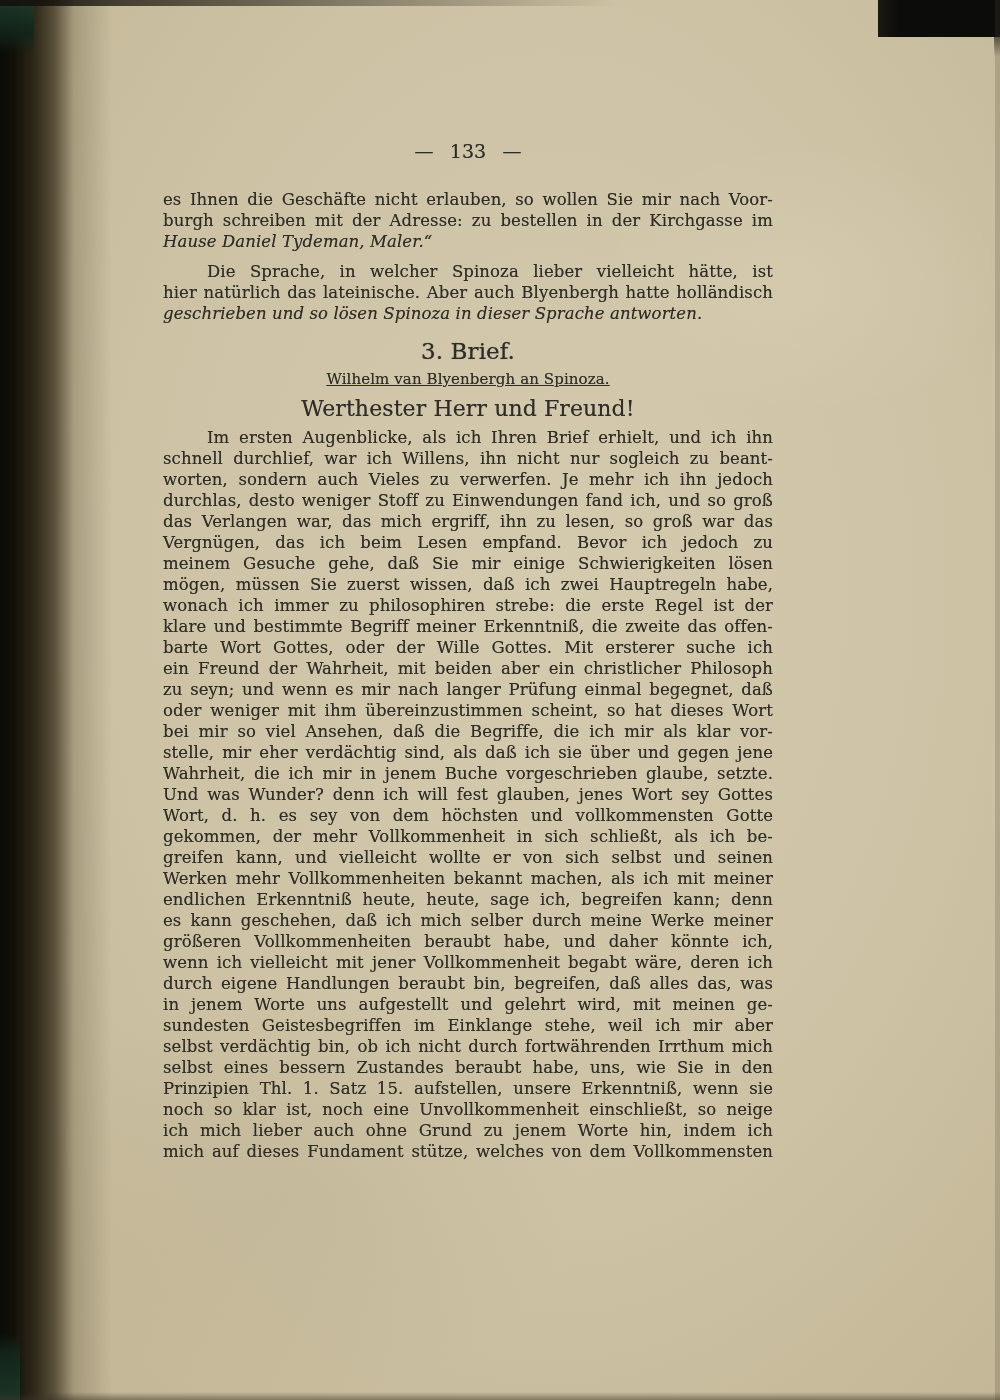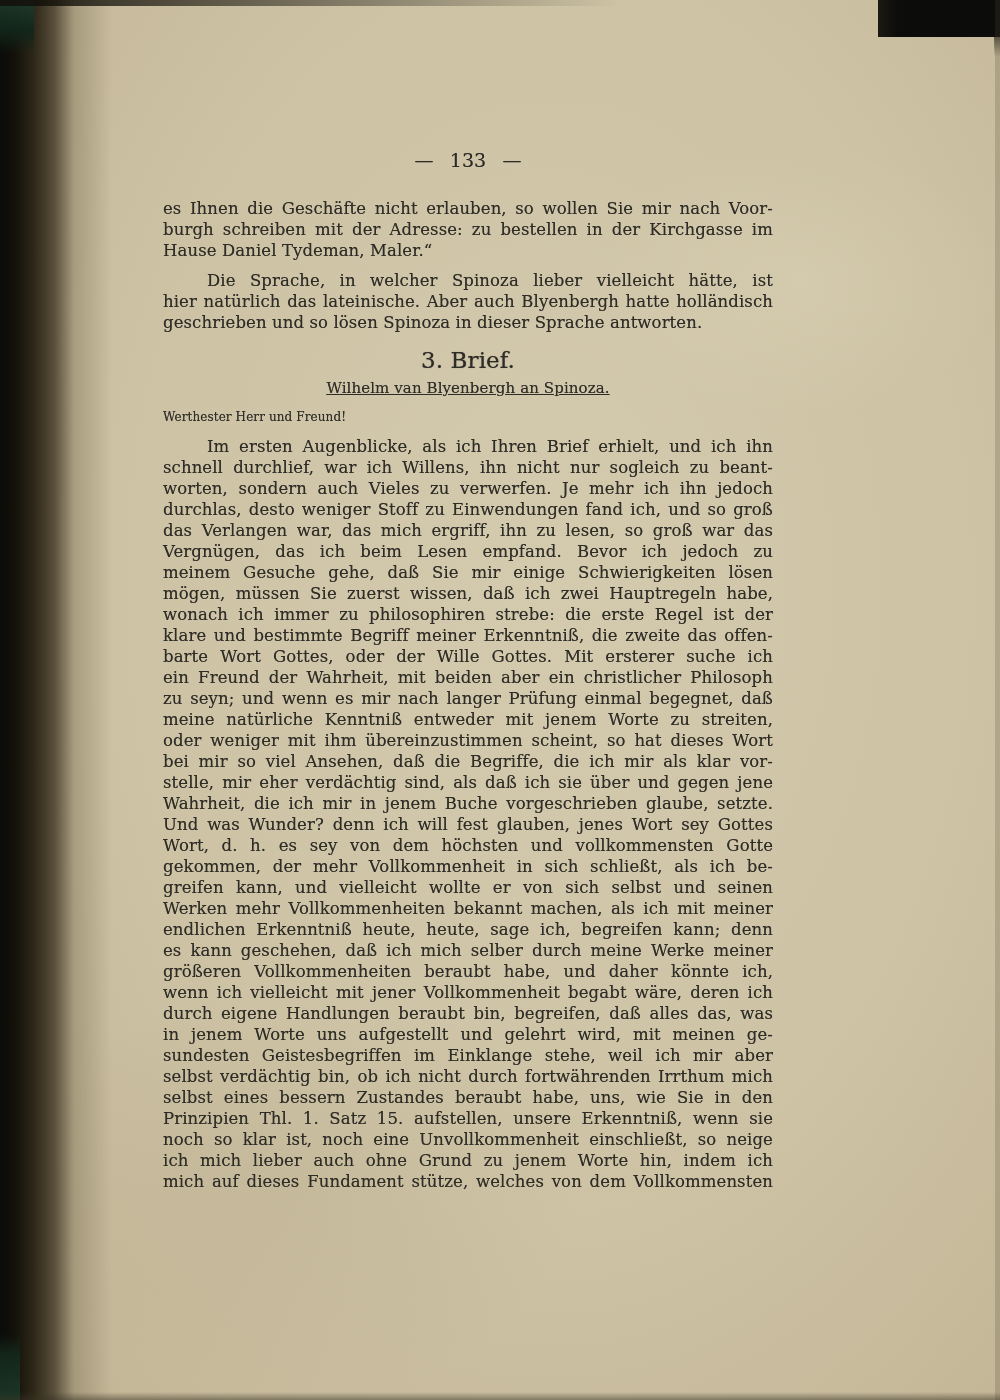--- a/index.html
+++ b/index.html
@@ -54,53 +54,54 @@
   }
   .mottle {
     left: 0; top: 0; width: 1000px; height: 1400px;
     background:
       radial-gradient(ellipse 300px 200px at 80% 20%, rgba(255,250,230,0.10), rgba(255,250,230,0) 70%),
       radial-gradient(ellipse 400px 300px at 30% 85%, rgba(120,105,70,0.08), rgba(120,105,70,0) 70%);
   }
 
   .text-block {
     position: absolute;
-    left: 163px; top: 150px; width: 610px;
+    left: 163px; top: 141px; width: 610px;
     color: #2e2c26;
     font-size: 16.5px;
     line-height: 21px;
     letter-spacing: 0.1px;
     text-shadow: 0 0 0.5px rgba(46,44,38,0.55);
   }
   .page-number {
     text-align: center;
     font-size: 19px;
     word-spacing: 10px;
     margin: 0 0 27px 0;
     color: #2b2a24;
   }
   .para { margin: 0 0 9px 0; }
   .line { text-align: justify; text-align-last: justify; }
-  .line.last { text-align-last: left; }
+  .line.last { text-align-last: left; font-style: italic; }
   .line.indent { padding-left: 44px; }
   .heading {
     text-align: center;
     font-size: 23px;
     font-weight: normal;
     margin: 17px 0 7px 0;
     text-shadow: 0 0 0.7px rgba(46,44,38,0.7);
   }
   .subheading {
     text-align: center;
     font-size: 15px;
     margin: 0 0 8px 0;
     text-decoration: underline;
   }
   .salutation {
-    font-size: 12px;
+    text-align: center;
+    font-size: 22px;
     margin: 0 0 8px 0;
   }
   .letter-body { margin-bottom: 12px; }
 </style>
 </head>
 <body>
 
 <div class="scan">
 
   <div class="edge mottle"></div>
@@ -142,21 +143,20 @@
         <div class="line">durchlas, desto weniger Stoff zu Einwendungen fand ich, und so groß</div>
         <div class="line">das Verlangen war, das mich ergriff, ihn zu lesen, so groß war das</div>
         <div class="line">Vergnügen, das ich beim Lesen empfand. Bevor ich jedoch zu</div>
         <div class="line">meinem Gesuche gehe, daß Sie mir einige Schwierigkeiten lösen</div>
         <div class="line">mögen, müssen Sie zuerst wissen, daß ich zwei Hauptregeln habe,</div>
         <div class="line">wonach ich immer zu philosophiren strebe: die erste Regel ist der</div>
         <div class="line">klare und bestimmte Begriff meiner Erkenntniß, die zweite das offen-</div>
         <div class="line">barte Wort Gottes, oder der Wille Gottes. Mit ersterer suche ich</div>
         <div class="line">ein Freund der Wahrheit, mit beiden aber ein christlicher Philosoph</div>
         <div class="line">zu seyn; und wenn es mir nach langer Prüfung einmal begegnet, daß</div>
-        <div class="line">meine natürliche Kenntniß entweder mit jenem Worte zu streiten,</div>
         <div class="line">oder weniger mit ihm übereinzustimmen scheint, so hat dieses Wort</div>
         <div class="line">bei mir so viel Ansehen, daß die Begriffe, die ich mir als klar vor-</div>
         <div class="line">stelle, mir eher verdächtig sind, als daß ich sie über und gegen jene</div>
         <div class="line">Wahrheit, die ich mir in jenem Buche vorgeschrieben glaube, setzte.</div>
         <div class="line">Und was Wunder? denn ich will fest glauben, jenes Wort sey Gottes</div>
         <div class="line">Wort, d. h. es sey von dem höchsten und vollkommensten Gotte</div>
         <div class="line">gekommen, der mehr Vollkommenheit in sich schließt, als ich be-</div>
         <div class="line">greifen kann, und vielleicht wollte er von sich selbst und seinen</div>
         <div class="line">Werken mehr Vollkommenheiten bekannt machen, als ich mit meiner</div>
         <div class="line">endlichen Erkenntniß heute, heute, sage ich, begreifen kann; denn</div>

